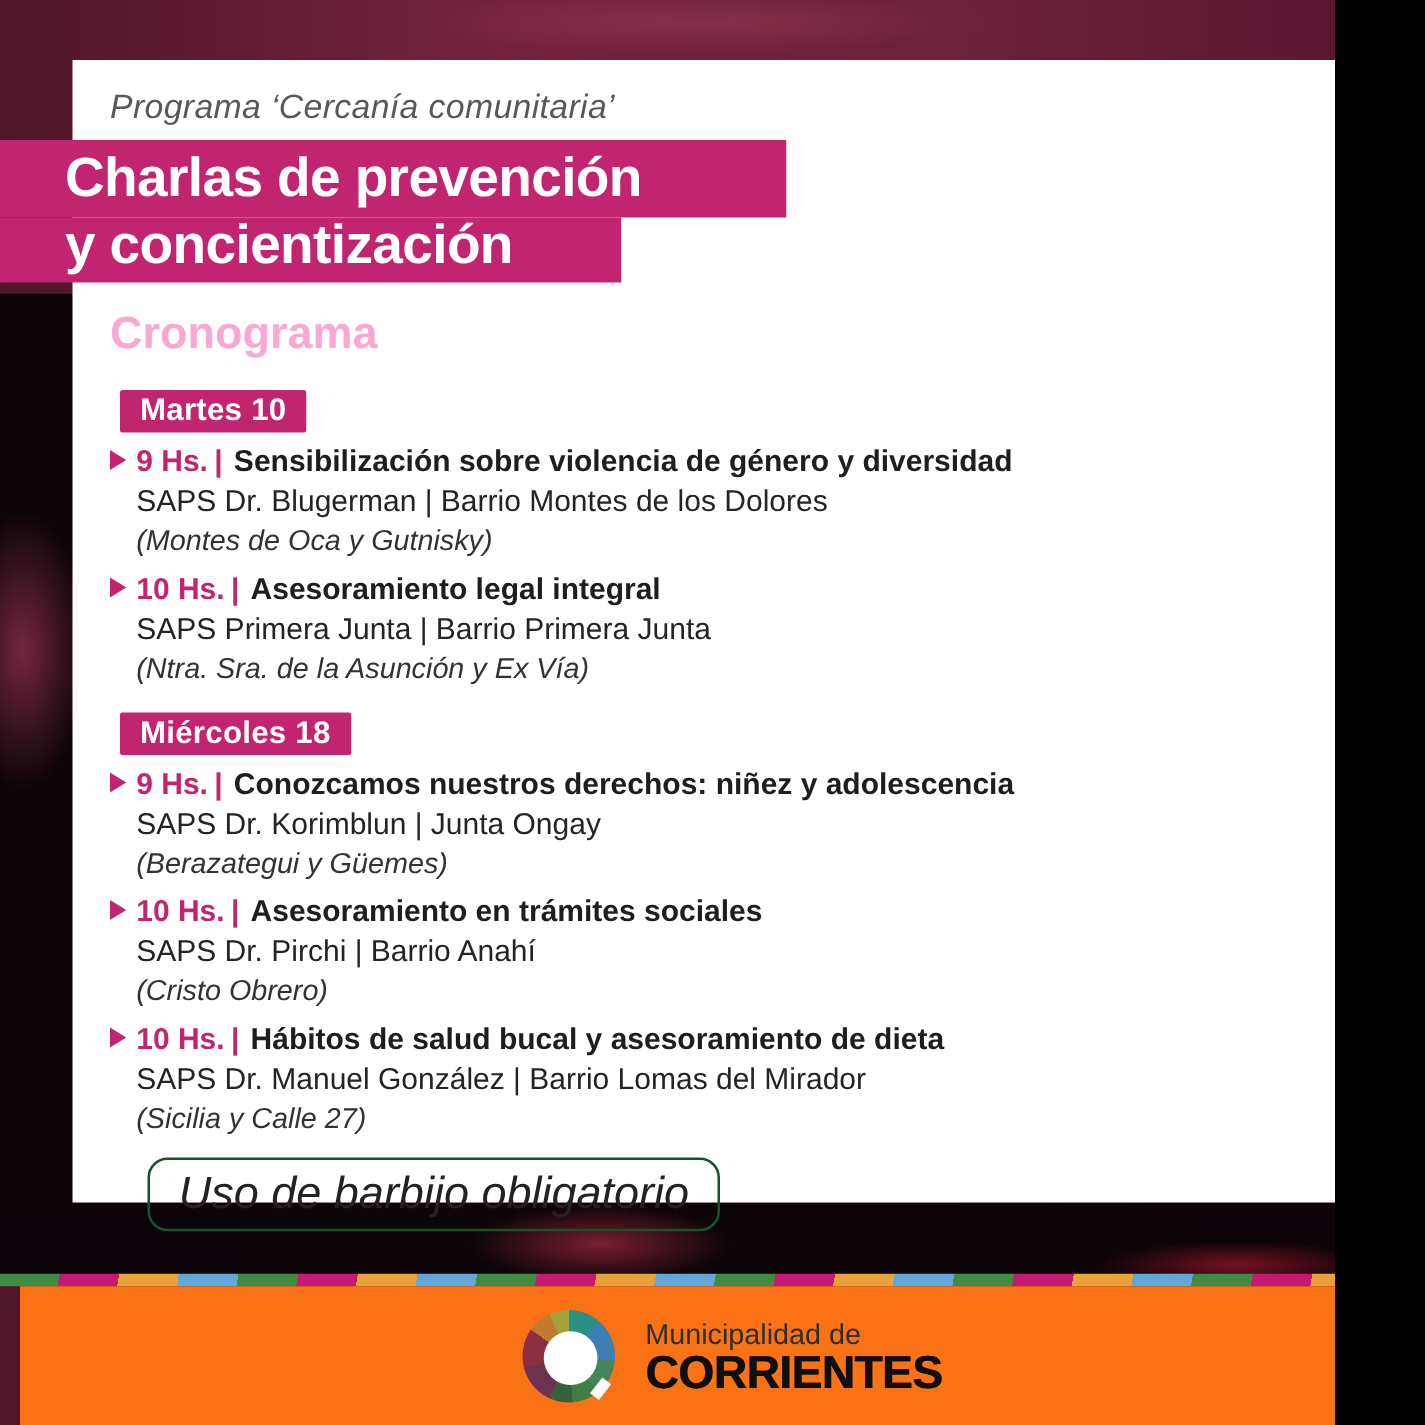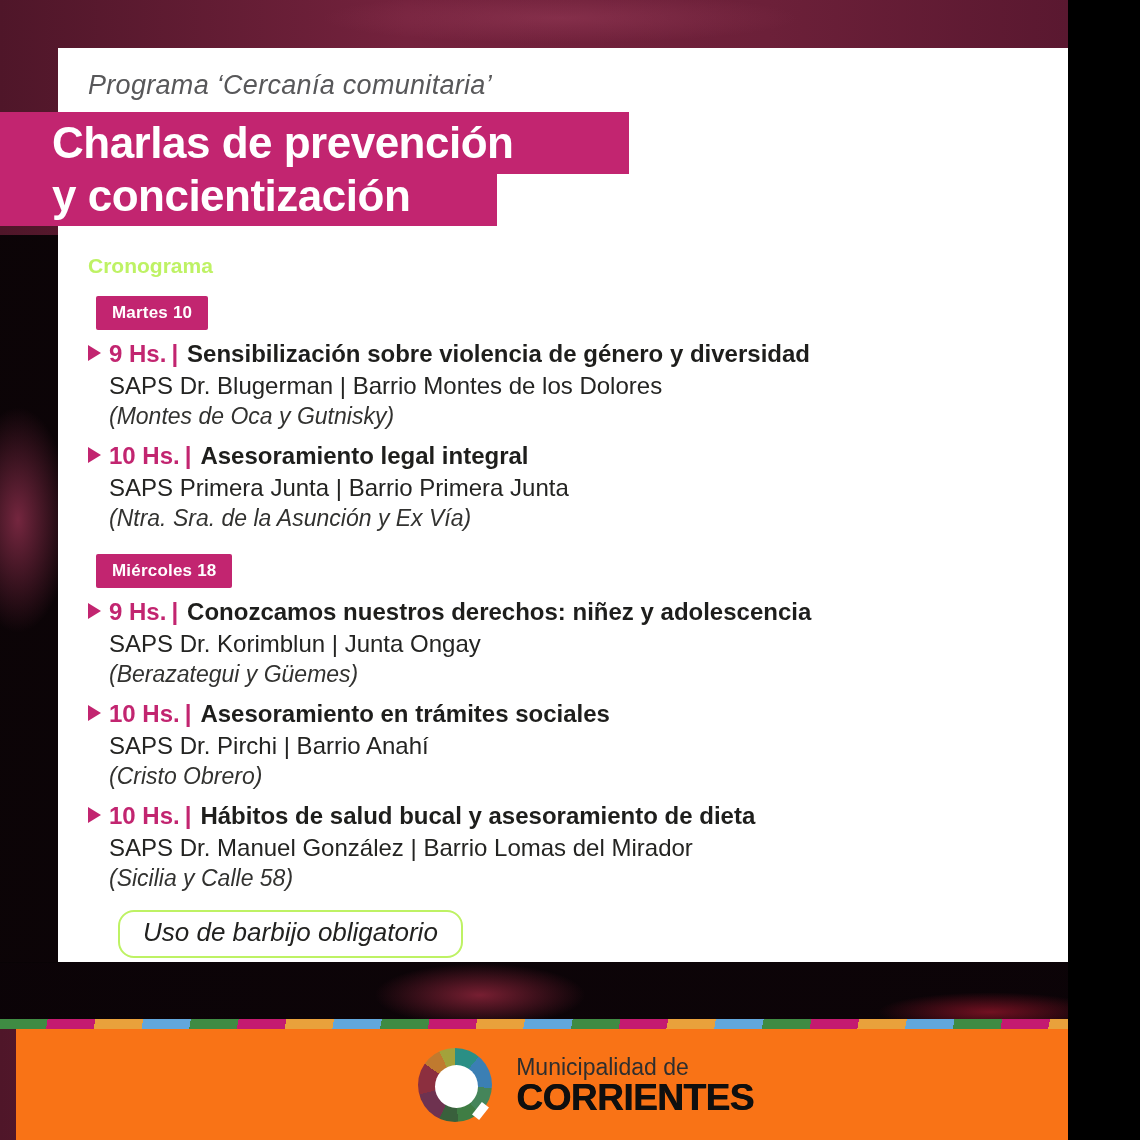--- a/index.html
+++ b/index.html
@@ -34,42 +34,42 @@
   }
   .banner-l1, .banner-l2 {
     position:absolute; left:0; background:#c22570; box-sizing:border-box;
     display:flex; align-items:center; padding-left:52px;
     color:#fff; font-weight:bold; font-size:44px; letter-spacing:-.5px;
     white-space:nowrap;
   }
   .banner-l1 { top:112px; width:629px; height:62px; }
   .banner-l2 { top:174px; width:497px; height:52px; padding-bottom:8px; }
   .content { position:absolute; left:88px; top:248px; width:945px; }
-  .cron { margin:0; font-size:21px; font-weight:bold; color:#bef264; line-height:36px; }
+  .cron { margin:0; font-size:36px; font-weight:bold; color:#f9a8d4; line-height:36px; }
   .day-badge {
-    display:inline-block; margin:12px 0 0 8px;
-    background:#c22570; color:#fff; font-weight:bold; font-size:17px; line-height:23px;
+    display:inline-block; margin:28px 0 0 8px;
+    background:#c22570; color:#fff; font-weight:bold; font-size:25px; line-height:23px;
     padding:5px 16px 6px; border-radius:2px; letter-spacing:.2px;
   }
   .day-badge.second { margin-top:20px; }
   .event { margin-top:8px; }
   .trow { font-size:24px; font-weight:bold; color:#1e1e1c; line-height:32px; white-space:nowrap; }
   .tri {
     display:inline-block; width:0; height:0; vertical-align:1px;
     border-left:13px solid #c22570; border-top:8px solid transparent; border-bottom:8px solid transparent;
     margin-right:8px;
   }
   .time { color:#c22570; margin-right:5px; }
   .pipe { color:#c22570; margin-right:9px; }
   .eloc { margin-left:21px; font-size:24px; color:#242422; line-height:31px; }
   .eaddr { margin-left:21px; font-size:23px; font-style:italic; color:#323230; line-height:31px; }
   .notice {
     width:fit-content; margin:16px 0 0 30px;
-    border:2px solid #bef264; border-radius:16px;
-    padding:5px 23px 8px; font-size:26px; font-style:italic; color:#222220;
+    border:2px solid #14532d; border-radius:16px;
+    padding:5px 23px 8px; font-size:36px; font-style:italic; color:#222220;
   }
   .stripe {
     position:absolute; left:0; top:1019px; width:1140px; height:10px;
     background:repeating-linear-gradient(100deg,
       #3f8b43 0 47px, #c41a70 47px 94px, #e9a13b 94px 141px, #62a7dc 141px 188px);
   }
   .footer {
     position:absolute; left:16px; top:1029px; width:1140px; height:111px;
     background:#f97316; display:flex; align-items:center; justify-content:center; gap:24px;
   }
@@ -138,21 +138,21 @@
 
     <div class="event">
       <div class="trow"><span class="tri"></span><span class="time">10 Hs.</span><span class="pipe">|</span><span class="etitle">Asesoramiento en trámites sociales</span></div>
       <div class="eloc">SAPS Dr. Pirchi | Barrio Anahí</div>
       <div class="eaddr">(Cristo Obrero)</div>
     </div>
 
     <div class="event">
       <div class="trow"><span class="tri"></span><span class="time">10 Hs.</span><span class="pipe">|</span><span class="etitle">Hábitos de salud bucal y asesoramiento de dieta</span></div>
       <div class="eloc">SAPS Dr. Manuel González | Barrio Lomas del Mirador</div>
-      <div class="eaddr">(Sicilia y Calle 58)</div>
+      <div class="eaddr">(Sicilia y Calle 27)</div>
     </div>
 
     <div class="notice">
       <span>Uso de barbijo obligatorio</span>
     </div>
   </div>
 
   <div class="stripe"></div>
 
   <div class="footer">

